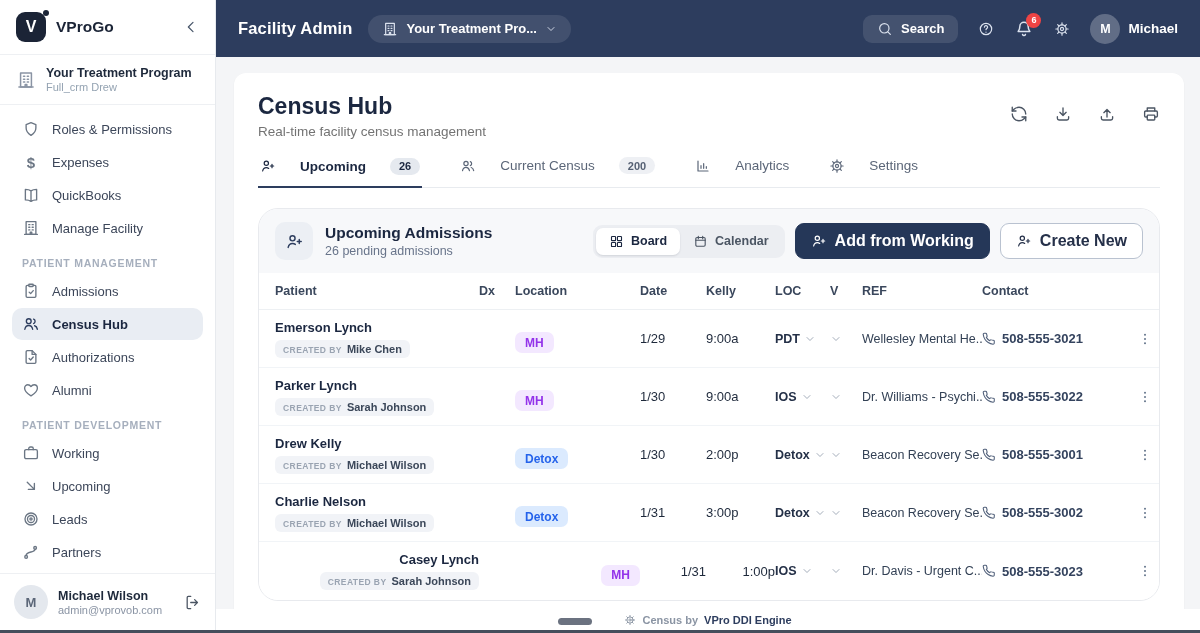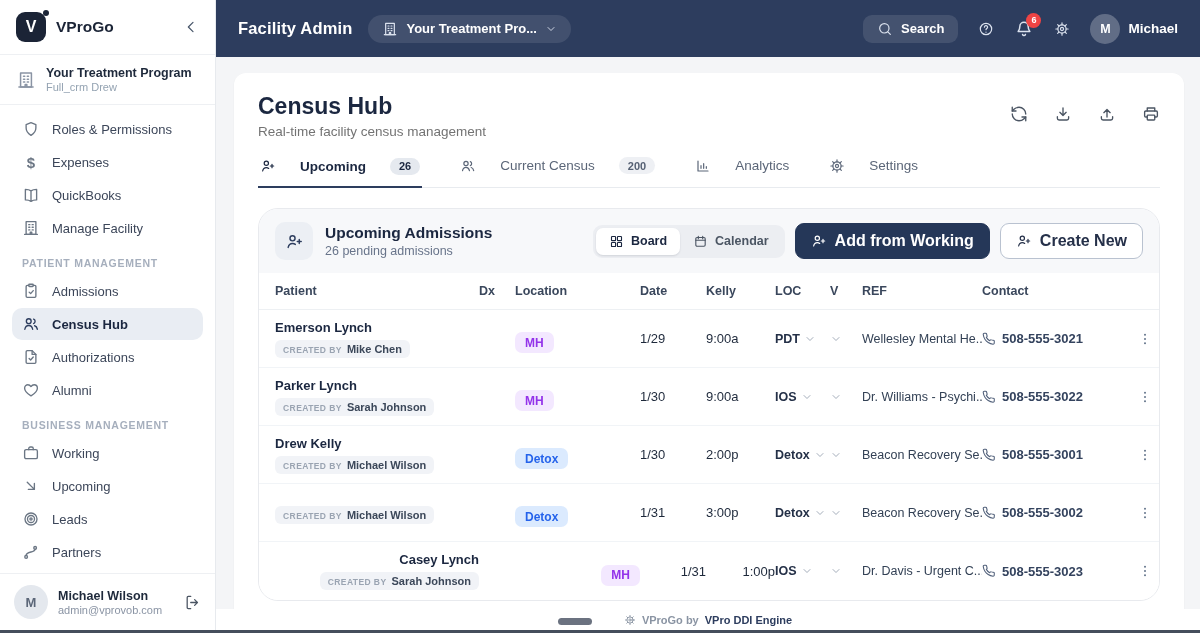--- a/index.html
+++ b/index.html
@@ -200,21 +200,21 @@
           <span class="lbl">Authorizations</span>
         </div>
         <div class="nav-item">
           <span class=" i">
             <svg viewBox="0 0 24 24" fill="none" stroke="currentColor" stroke-width="1.8" stroke-linecap="round" stroke-linejoin="round">
               <path d="M12 19.8C8.6 17.7 3.5 14 3.5 9.6 3.5 7 5.5 5 7.9 5c1.7 0 3.1.9 4.1 2.4C13 5.9 14.4 5 16.1 5c2.4 0 4.4 2 4.4 4.6 0 4.4-5.1 8.1-8.5 10.2z"></path>
             </svg>
           </span>
           <span class="lbl">Alumni</span>
         </div>
-        <div class="nav-heading">BUSINESS MANAGEMENT</div>
+        <div class="nav-heading">PATIENT DEVELOPMENT</div>
         <div class="nav-item">
           <span class=" i">
             <svg viewBox="0 0 24 24" fill="none" stroke="currentColor" stroke-width="1.8" stroke-linecap="round" stroke-linejoin="round">
               <rect x="3.5" y="7.5" width="17" height="12" rx="2"></rect>
               <path d="M9 7.5V6a2 2 0 0 1 2-2h2a2 2 0 0 1 2 2v1.5"></path>
             </svg>
           </span>
           <span class="lbl">Working</span>
         </div>
         <div class="nav-item">
@@ -589,21 +589,21 @@
                 </div>
                 <span class="kebab i">
                   <svg viewBox="0 0 24 24" fill="currentColor">
                     <circle cx="12" cy="5.5" r="1.5"></circle>
                     <circle cx="12" cy="12" r="1.5"></circle>
                     <circle cx="12" cy="18.5" r="1.5"></circle>
                   </svg>
                 </span>
               </div>
               <div class="trow">
-                <div><div class="created-pill">
+                <div><div class="p-name">Charlie Nelson</div><div class="created-pill">
                     <span class="created-lbl">CREATED BY</span>
                     <span class="created-name">Michael Wilson</span>
                   </div></div>
                 <div class="cell-plain"></div>
                 <div><span class="loc-pill pill-blue">Detox</span></div>
                 <div class="cell-plain">1/31</div>
                 <div class="cell-plain">3:00p</div>
                 <div class="loc-select">
                   <span>Detox</span>
                   <span class=" i">
@@ -685,17 +685,17 @@
 </div>
 
 <div class="bottom-bar">
   <span class="i">
       <svg viewBox="0 0 24 24" fill="none" stroke="currentColor" stroke-width="1.8" stroke-linecap="round" stroke-linejoin="round">
         <circle cx="12" cy="12" r="6.2"></circle>
         <circle cx="12" cy="12" r="2.3"></circle>
         <path d="M12 2.8v3M12 18.2v3M2.8 12h3M18.2 12h3M5.5 5.5l2.1 2.1M16.4 16.4l2.1 2.1M18.5 5.5l-2.1 2.1M7.6 16.4l-2.1 2.1"></path>
       </svg>
     </span>
-  <span class="powered-by">VProGo by</span>
+  <span class="powered-by">Census by</span>
   <span class="engine">VPro DDI Engine</span>
 </div>
 <div class="scroll-thumb"></div>
 <div class="window-edge"></div>
 
 </body></html>

